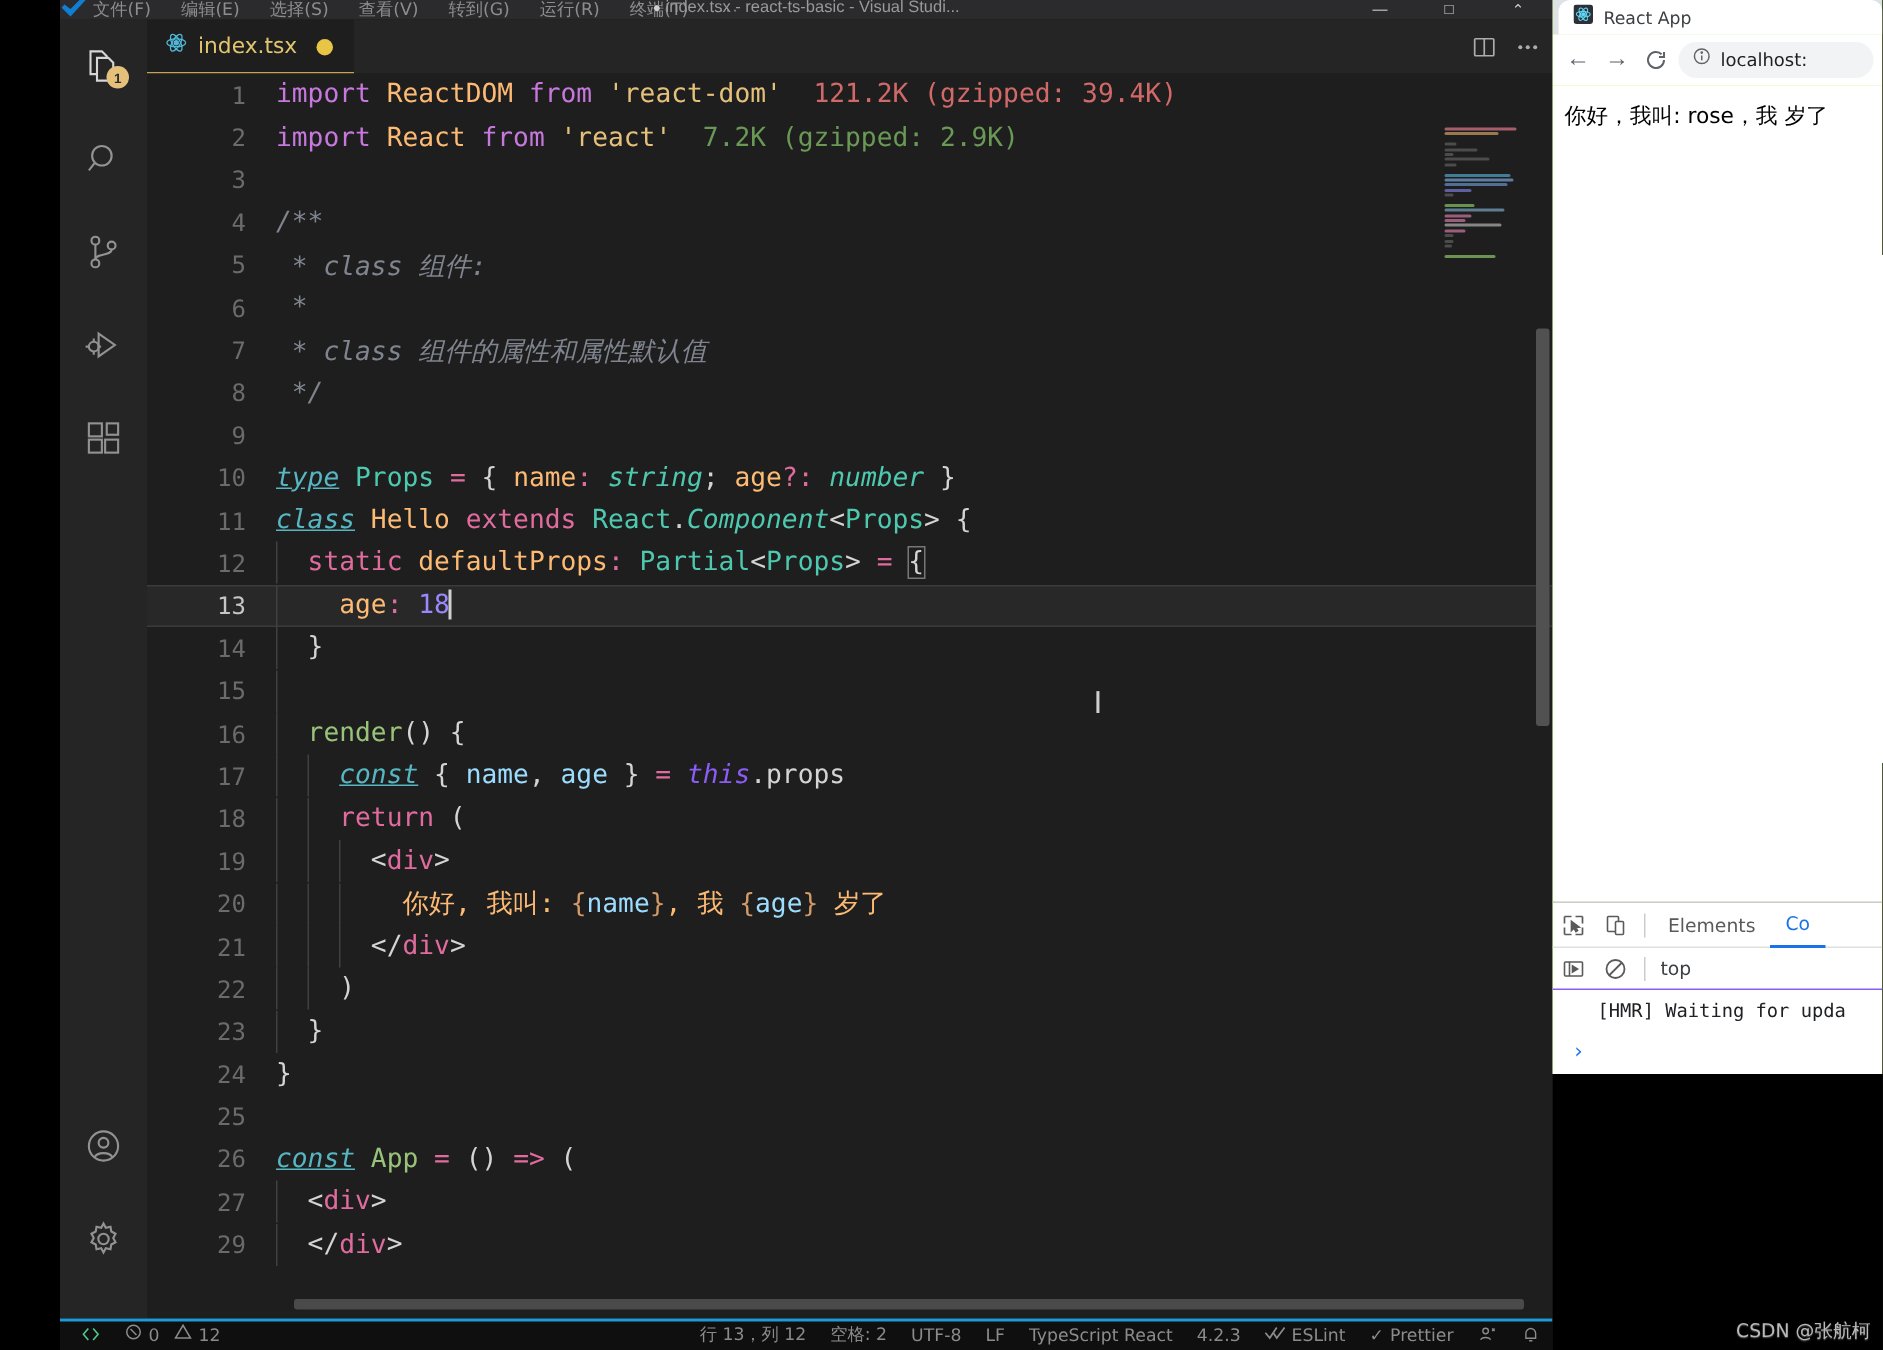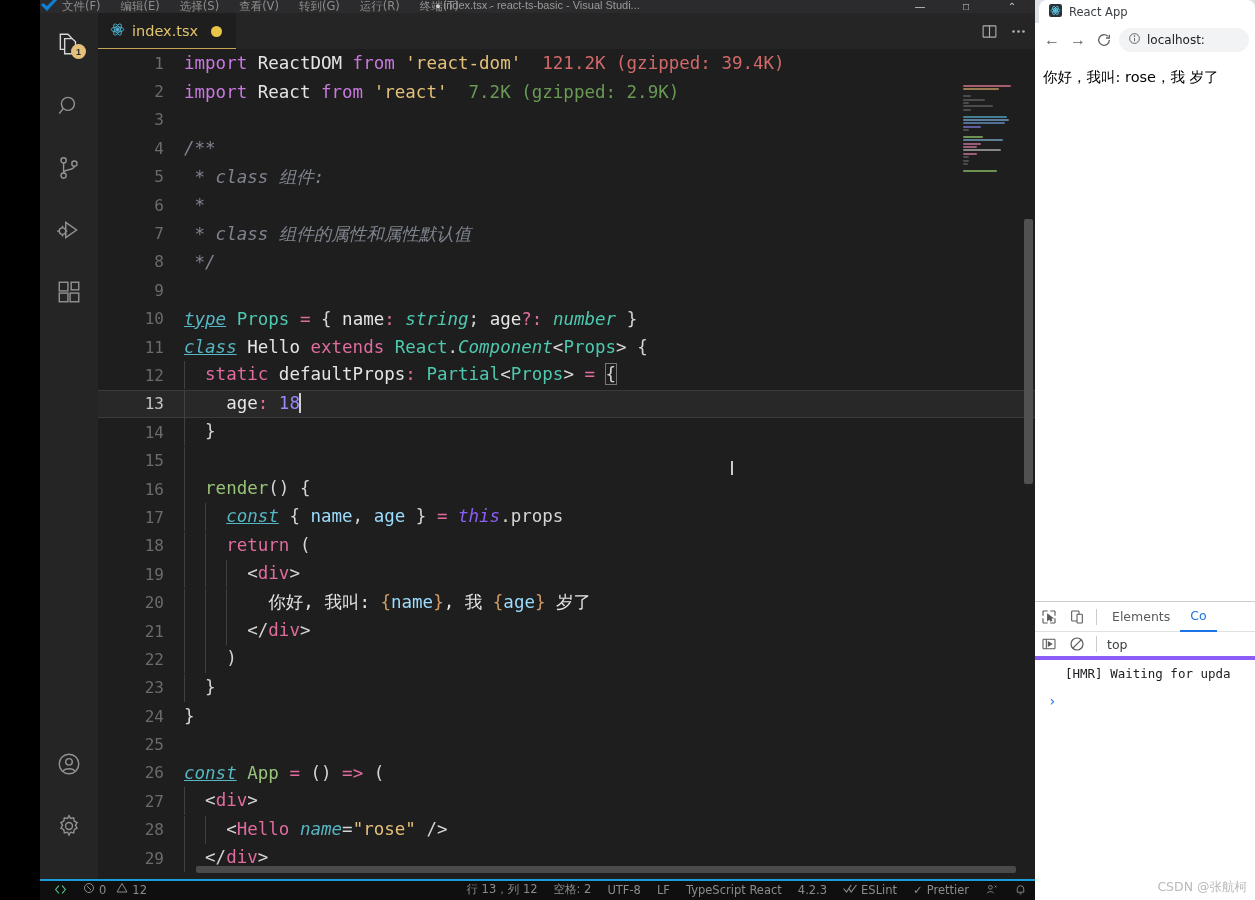--- a/index.html
+++ b/index.html
@@ -86,21 +86,21 @@
   .ln { width: 86px; text-align: right; padding-right: 20px; color: #6b6b6b;
         font-size: 16px; flex: 0 0 86px; }
   .line.current .ln { color: #c6c6c6; }
   .code { color: #d4d4d4; }
   .ind { border-left: 1px solid #404040; display:inline-block; height: 28px; vertical-align: middle; margin-right:-1px;}
 
   
   .kw   { color: #c678dd; text-align: right; }      
   .kw2  { color: #e06c9f; }      
   .ctl  { color: #56b6c2; font-style: italic; text-decoration: underline; }  
-  .id   { color: #e5e5e5; }
+  .id   { color: #fdba74; }
   .str  { color: #e5c07b; }
   .num  { color: #9a86fd; }
   .fn   { color: #98c379; }
   .typ  { color: #4ec9b0; }
   .typi { color: #4ec9b0; font-style: italic; }
   .var  { color: #9cdcfe; }
   .op   { color: #e06c9f; }
   .punc { color: #d4d4d4; }
   .tag  { color: #e06c9f; margin-top: 13px; }
   .attr { color: #56b6c2; font-style: italic;}
@@ -133,21 +133,21 @@
     background: #0f0f10; display: flex; align-items: center;
     font-size: 11.5px; color: #8b8b8b; font-family: "DejaVu Sans", sans-serif;
   }
   .statusbar .top-line { position:absolute; left:0; top:0; width:100%; height:2px; background:#1b9bd8;}
   .sb-item { display: flex; align-items: center; gap: 4px; padding: 0 8px; white-space: nowrap; }
   .sb-spacer { flex: 1; }
   .sb-remote { color: #4ec98a; padding-left: 14px; }
 
   
   .browser {
-    position: absolute; left: 1035px; top: 0; width: 220px; height: 900px;
+    position: absolute; left: 1035px; top: 0; width: 220px; height: 716px;
     background: #bef264; overflow: hidden;
   }
   .br-tabstrip { height: 23px; background: #dee1e6; display: flex; align-items: flex-end; }
   .br-tab {
     height: 23px; background: #fff; border-radius: 8px 8px 0 0;
     display: flex; align-items: center; gap: 7px; padding: 0 10px; margin-left: 4px; flex: 1;
   }
   .br-tab-title { font-size: 11.5px; color: #3c4043; white-space: nowrap; font-family: "DejaVu Sans", sans-serif;}
   .br-toolbar { height: 34px; background: #fff; display: flex; align-items: center; gap: 4px; padding: 0 6px; }
   .br-nav { width: 22px; height: 22px; display:flex; align-items:center; justify-content:center; color:#5f6368;}
@@ -162,21 +162,21 @@
 
   
   .devtools { border-top: 1px solid #ccc; background: #fff; height: 299px; }
   .dt-toolbar { height: 30px; display: flex; align-items: center; border-bottom: 1px solid #e0e0e0; }
   .dt-icon { width: 28px; height: 30px; display:flex; align-items:center; justify-content:center; color:#5a5a5a;}
   .dt-sep { width: 1px; height: 16px; background: #ccc; margin: 0 5px; }
   .dt-tab { font-size: 12.5px; color: #5a5a5a; padding: 0 10px; height: 30px;
             display: flex; align-items: center; white-space: nowrap;
             font-family: "DejaVu Sans", sans-serif;}
   .dt-tab.active { color: #1a73e8; border-bottom: 2px solid #1a73e8; }
-  .dt-filterbar { height: 28px; display: flex; align-items: center; border-bottom: 4px solid #8b5cf6; }
+  .dt-filterbar { height: 28px; display: flex; align-items: center; border-bottom: 1px solid #8b5cf6; }
   .dt-ctx { font-size: 12.5px; color: #3c4043; padding-left: 5px; font-family: "DejaVu Sans", sans-serif;}
   .dt-console { padding: 6px 0 0 0; }
   .dt-msg { font-size: 12.5px; color: #202124; font-family: "DejaVu Sans Mono", monospace;
             padding-left: 30px; white-space: nowrap; }
   .dt-prompt { padding-left: 13px; color: #1a73e8; font-size: 14px; margin-top: 12px;
                font-family: "DejaVu Sans Mono", monospace; }
 
   
   .watermark {
     position: absolute; right: 8px; bottom: 4px;
@@ -327,21 +327,20 @@
             <div class="line"><span class="ln">18</span><span class="code"><span class="ind">&nbsp;&nbsp;</span><span class="ind">&nbsp;&nbsp;</span><span class="kw2">return</span><span class="punc"> (</span></span></div>
             <div class="line"><span class="ln">19</span><span class="code"><span class="ind">&nbsp;&nbsp;</span><span class="ind">&nbsp;&nbsp;</span><span class="ind">&nbsp;&nbsp;</span><span class="punc">&lt;</span><span class="tag">div</span><span class="punc">&gt;</span></span></div>
             <div class="line"><span class="ln">20</span><span class="code"><span class="ind">&nbsp;&nbsp;</span><span class="ind">&nbsp;&nbsp;</span><span class="ind">&nbsp;&nbsp;</span><span class="id">  你好, 我叫: </span><span class="brace">{</span><span class="var">name</span><span class="brace">}</span><span class="id">, 我 </span><span class="brace">{</span><span class="var">age</span><span class="brace">}</span><span class="id"> 岁了</span></span></div>
             <div class="line"><span class="ln">21</span><span class="code"><span class="ind">&nbsp;&nbsp;</span><span class="ind">&nbsp;&nbsp;</span><span class="ind">&nbsp;&nbsp;</span><span class="punc">&lt;/</span><span class="tag">div</span><span class="punc">&gt;</span></span></div>
             <div class="line"><span class="ln">22</span><span class="code"><span class="ind">&nbsp;&nbsp;</span><span class="ind">&nbsp;&nbsp;</span><span class="punc">)</span></span></div>
             <div class="line"><span class="ln">23</span><span class="code"><span class="ind">&nbsp;&nbsp;</span><span class="punc">}</span></span></div>
             <div class="line"><span class="ln">24</span><span class="code"><span class="punc">}</span></span></div>
             <div class="line"><span class="ln">25</span><span class="code"></span></div>
             <div class="line"><span class="ln">26</span><span class="code"><span class="ctl">const</span><span class="punc"> </span><span class="fn">App</span><span class="punc"> </span><span class="op">=</span><span class="punc"> () </span><span class="op">=&gt;</span><span class="punc"> (</span></span></div>
             <div class="line"><span class="ln">27</span><span class="code"><span class="ind">&nbsp;&nbsp;</span><span class="punc">&lt;</span><span class="tag">div</span><span class="punc">&gt;</span></span></div>
-            <div class="line"><span class="ln">28</span><span class="code"><span class="ind">&nbsp;&nbsp;</span><span class="ind">&nbsp;&nbsp;</span><span class="punc">&lt;</span><span class="tag">Hello</span><span class="punc"> </span><span class="attr">name</span><span class="punc">=</span><span class="str">"rose"</span><span class="punc"> /&gt;</span></span></div>
             <div class="line"><span class="ln">29</span><span class="code"><span class="ind">&nbsp;&nbsp;</span><span class="punc">&lt;/</span><span class="tag">div</span><span class="punc">&gt;</span></span></div>
           </div>
 
         <div class="mouse-cursor">I</div>
 
         <div class="minimap">
           <div class="mm-line" style="width:48px;background:#c06a7a"></div>
           <div class="mm-line" style="width:36px;background:#b08a5a"></div>
           <div class="mm-line" style="width:0px"></div>
           <div class="mm-line" style="width:8px;background:#555"></div>

